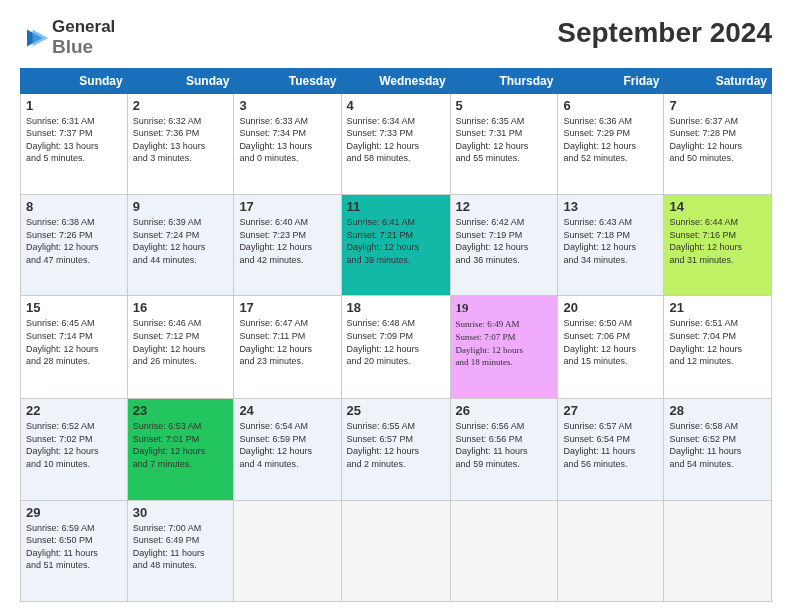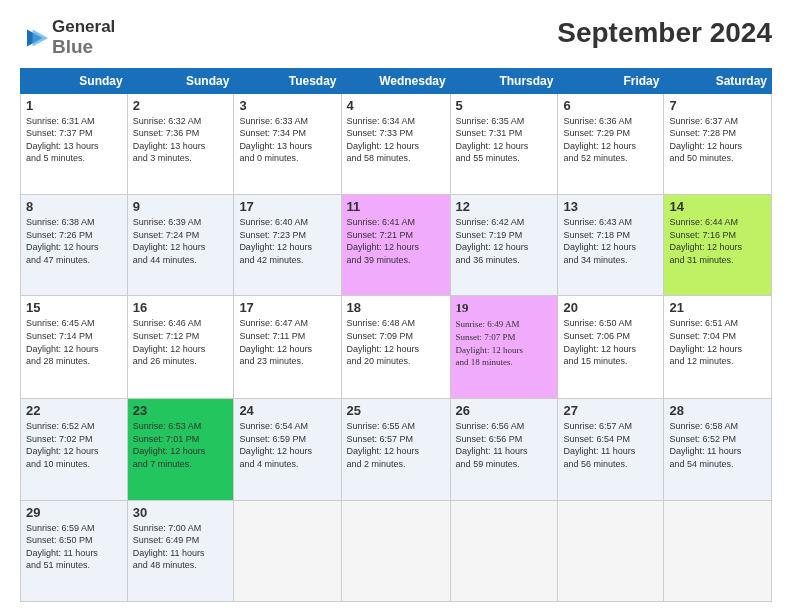--- a/index.html
+++ b/index.html
@@ -158,21 +158,21 @@
             <div class="day-info">Sunrise: 6:38 AM<br>Sunset: 7:26 PM<br>Daylight: 12 hours<br>and 47 minutes.</div>
           </td>
           <td style="background: rgb(238, 243, 250);">
             <span class="day-num">9</span>
             <div class="day-info">Sunrise: 6:39 AM<br>Sunset: 7:24 PM<br>Daylight: 12 hours<br>and 44 minutes.</div>
           </td>
           <td style="background: rgb(238, 243, 250);">
             <span class="day-num">17</span>
             <div class="day-info">Sunrise: 6:40 AM<br>Sunset: 7:23 PM<br>Daylight: 12 hours<br>and 42 minutes.</div>
           </td>
-          <td style="background: #f0abfc;">
+          <td style="background: #14b8a6;">
             <span class="day-num">11</span>
             <div class="day-info">Sunrise: 6:41 AM<br>Sunset: 7:21 PM<br>Daylight: 12 hours<br>and 39 minutes.</div>
           </td>
           <td style="background: rgb(238, 243, 250);">
             <span class="day-num">12</span>
             <div class="day-info">Sunrise: 6:42 AM<br>Sunset: 7:19 PM<br>Daylight: 12 hours<br>and 36 minutes.</div>
           </td>
           <td style="background: rgb(238, 243, 250);">
             <span class="day-num">13</span>
             <div class="day-info">Sunrise: 6:43 AM<br>Sunset: 7:18 PM<br>Daylight: 12 hours<br>and 34 minutes.</div>

